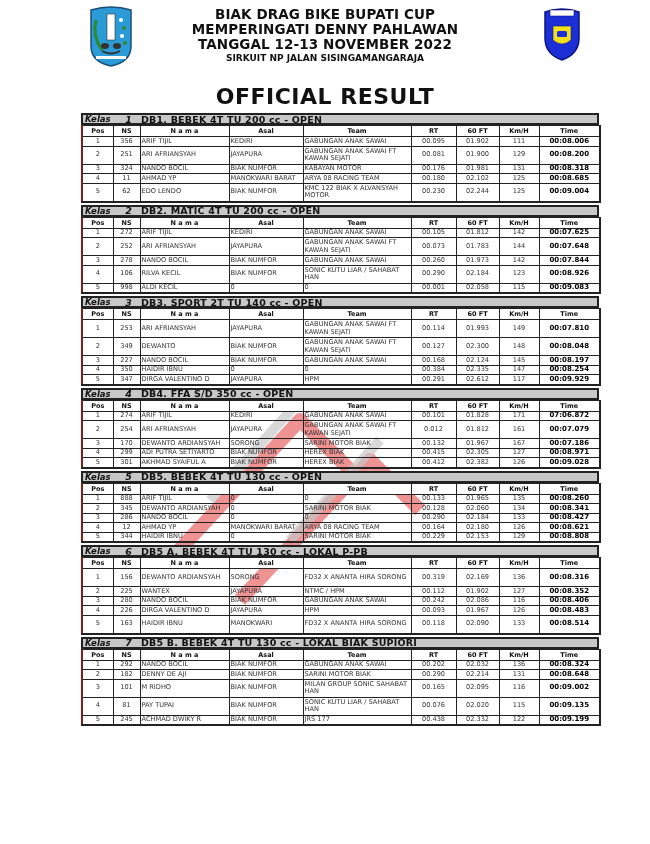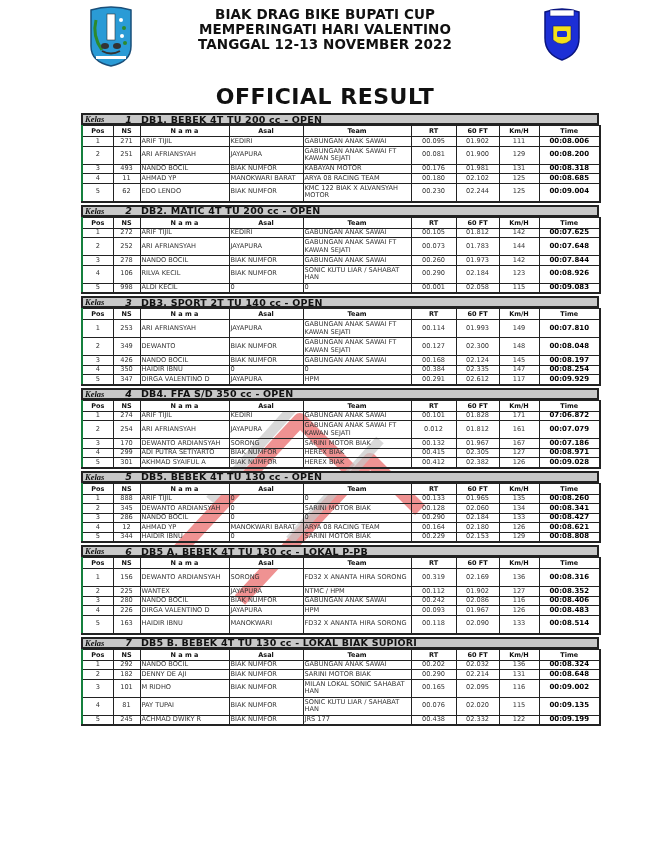--- a/index.html
+++ b/index.html
@@ -8,32 +8,32 @@
   .logo-left { position:absolute; left:88px; top:6px; width:46px; height:62px; }
   .logo-right { position:absolute; left:542px; top:6px; width:40px; height:56px; }
   .titles { position:absolute; left:150px; top:7px; width:350px; text-align:center; }
   .t1 { font-family:"DejaVu Sans", sans-serif; font-weight:bold; font-size:13.5px; line-height:15px; letter-spacing:0.1px; }
   .t4 { font-family:"DejaVu Sans", sans-serif; font-weight:bold; font-size:9px; line-height:12px; }
   .official { position:absolute; left:0; top:84px; width:650px; text-align:center; font-family:"DejaVu Sans", sans-serif; font-weight:bold; font-size:22px; letter-spacing:0.5px; }
 
   .sections { position:absolute; left:81px; top:113px; width:518px; }
   .section { margin-bottom:2px; }
   .kelas-bar { display:flex; align-items:center; height:12px; background:#c8c8c8; border:2px solid #222; box-sizing:border-box; font-weight:bold; font-size:9.5px; }
-  .kelas-bar .k-label { width:31px; padding-left:2px; font-style:italic; font-size:8.5px;font-family:Liberation Serif, serif; }
+  .kelas-bar .k-label { width:31px; padding-left:2px; font-style:italic; font-size:8.5px; }
   .kelas-bar .k-num { width:25px; text-align:center; font-style:italic; }
   .kelas-bar .k-title { font-size:9.5px; letter-spacing:0.2px;text-align:center; }
   table { border-collapse:collapse; width:518px; table-layout:fixed; font-size:6.6px; font-family:"DejaVu Sans", sans-serif; }
   th { border:1px solid #222; font-weight:bold; font-size:6.5px; height:10px; padding:0; background:#fff; }
   td { border:1px solid #222; border-top:1px solid #555; padding:0 1px; height:8.5px; line-height:7.5px; color:#333; overflow:hidden; white-space:nowrap; }
   td.c { text-align:center; }
   td.team { white-space:normal; }
   td.time { text-align:center; font-weight:bold; color:#000; font-size:7px; }
   td.tall { height:17px; }
   table tr:last-child td { border-bottom:2px solid #222; }
-  table { border-left:2px solid #15803d; border-right:2px solid #222; }
+  table { border-left:2px solid #7f1d1d; border-right:2px solid #222; }
   .watermark { position:absolute; left:150px; top:380px; width:300px; height:260px; pointer-events:none; opacity:0.55; }
 </style>
 </head>
 <body>
 
 <div class="header">
   <svg class="logo-left" viewBox="0 0 46 62">
     <path d="M3 4 Q23 -2 43 4 L43 40 Q43 56 23 60 Q3 56 3 40 Z" fill="#2a9bd6" stroke="#1a4f7a" stroke-width="1.5"></path>
     <rect x="19" y="8" width="8" height="26" fill="#fff" stroke="#333" stroke-width="0.6"></rect>
     <path d="M8 14 Q4 30 14 44" stroke="#2d8a2d" stroke-width="3" fill="none"></path>
@@ -41,22 +41,23 @@
       <circle cx="36" cy="22" r="2" fill="#2d8a2d"></circle>
       <circle cx="34" cy="30" r="2" fill="#fff"></circle>
       <circle cx="37" cy="37" r="2" fill="#2d8a2d"></circle>
     <ellipse cx="17" cy="40" rx="4" ry="3" fill="#333"></ellipse>
       <ellipse cx="29" cy="40" rx="4" ry="3" fill="#333"></ellipse>
     <path d="M14 45 Q23 50 32 45" stroke="#333" stroke-width="2" fill="none"></path>
     <rect x="8" y="50" width="30" height="3" fill="#fff"></rect>
   </svg>
   <div class="titles">
     <div class="t1">BIAK DRAG BIKE BUPATI CUP</div>
-    <div class="t1">MEMPERINGATI HARI VALENTINO</div>
+    <div class="t1">MEMPERINGATI DENNY PAHLAWAN</div>
     <div class="t1">TANGGAL 12-13 NOVEMBER 2022</div>
+    <div class="t4">SIRKUIT NP JALAN SISINGAMANGARAJA</div>
   </div>
   <svg class="logo-right" viewBox="0 0 40 56">
     <path d="M3 6 Q20 0 37 6 L37 32 Q37 48 20 54 Q3 48 3 32 Z" fill="#1c2fd6" stroke="#0a1580" stroke-width="1.5"></path>
     <rect x="8" y="4" width="24" height="6" fill="#fff" stroke="#0a1580" stroke-width="0.6"></rect>
     <path d="M11 20 L29 20 L29 34 Q20 42 11 34 Z" fill="#f4e01a" stroke="#0a1580" stroke-width="0.6"></path>
     <rect x="15" y="25" width="10" height="6" rx="1.5" fill="#1c2fd6"></rect>
   </svg>
   <div class="official">OFFICIAL RESULT</div>
 </div>
 
@@ -97,21 +98,21 @@
             <th>N a m a</th>
             <th>Asal</th>
             <th>Team</th>
             <th>RT</th>
             <th>60 FT</th>
             <th>Km/H</th>
             <th>Time</th>
           </tr>
           <tr>
             <td class="c">1</td>
-            <td class="c">271</td>
+            <td class="c">356</td>
             <td class="">ARIF TIJIL</td>
             <td class="">KEDIRI</td>
             <td class="team">GABUNGAN ANAK SAWAI</td>
             <td class="c">00.095</td>
             <td class="c">01.902</td>
             <td class="c">111</td>
             <td class="time">00:08.006</td>
           </tr>
           <tr>
             <td class="c tall">2</td>
@@ -119,21 +120,21 @@
             <td class=" tall">ARI AFRIANSYAH</td>
             <td class=" tall">JAYAPURA</td>
             <td class="team tall">GABUNGAN ANAK SAWAI FT KAWAN SEJATI</td>
             <td class="c tall">00.081</td>
             <td class="c tall">01.900</td>
             <td class="c tall">129</td>
             <td class="time tall">00:08.200</td>
           </tr>
           <tr>
             <td class="c">3</td>
-            <td class="c">493</td>
+            <td class="c">324</td>
             <td class="">NANDO BOCIL</td>
             <td class="">BIAK NUMFOR</td>
             <td class="team">KABAYAN MOTOR</td>
             <td class="c">00.176</td>
             <td class="c">01.981</td>
             <td class="c">131</td>
             <td class="time">00:08.318</td>
           </tr>
           <tr>
             <td class="c">4</td>
@@ -295,21 +296,21 @@
             <td class=" tall">DEWANTO</td>
             <td class=" tall">BIAK NUMFOR</td>
             <td class="team tall">GABUNGAN ANAK SAWAI FT KAWAN SEJATI</td>
             <td class="c tall">00.127</td>
             <td class="c tall">02.300</td>
             <td class="c tall">148</td>
             <td class="time tall">00:08.048</td>
           </tr>
           <tr>
             <td class="c">3</td>
-            <td class="c">426</td>
+            <td class="c">227</td>
             <td class="">NANDO BOCIL</td>
             <td class="">BIAK NUMFOR</td>
             <td class="team">GABUNGAN ANAK SAWAI</td>
             <td class="c">00.168</td>
             <td class="c">02.124</td>
             <td class="c">145</td>
             <td class="time">00:08.197</td>
           </tr>
           <tr>
             <td class="c">4</td>
@@ -650,21 +651,21 @@
             <td class="c">00.290</td>
             <td class="c">02.214</td>
             <td class="c">131</td>
             <td class="time">00:08.648</td>
           </tr>
           <tr>
             <td class="c tall">3</td>
             <td class="c tall">101</td>
             <td class=" tall">M RIDHO</td>
             <td class=" tall">BIAK NUMFOR</td>
-            <td class="team tall">MILAN LOKAL SONIC SAHABAT HAN</td>
+            <td class="team tall">MILAN GROUP SONIC SAHABAT HAN</td>
             <td class="c tall">00.165</td>
             <td class="c tall">02.095</td>
             <td class="c tall">116</td>
             <td class="time tall">00:09.002</td>
           </tr>
           <tr>
             <td class="c tall">4</td>
             <td class="c tall">81</td>
             <td class=" tall">PAY TUPAI</td>
             <td class=" tall">BIAK NUMFOR</td>

